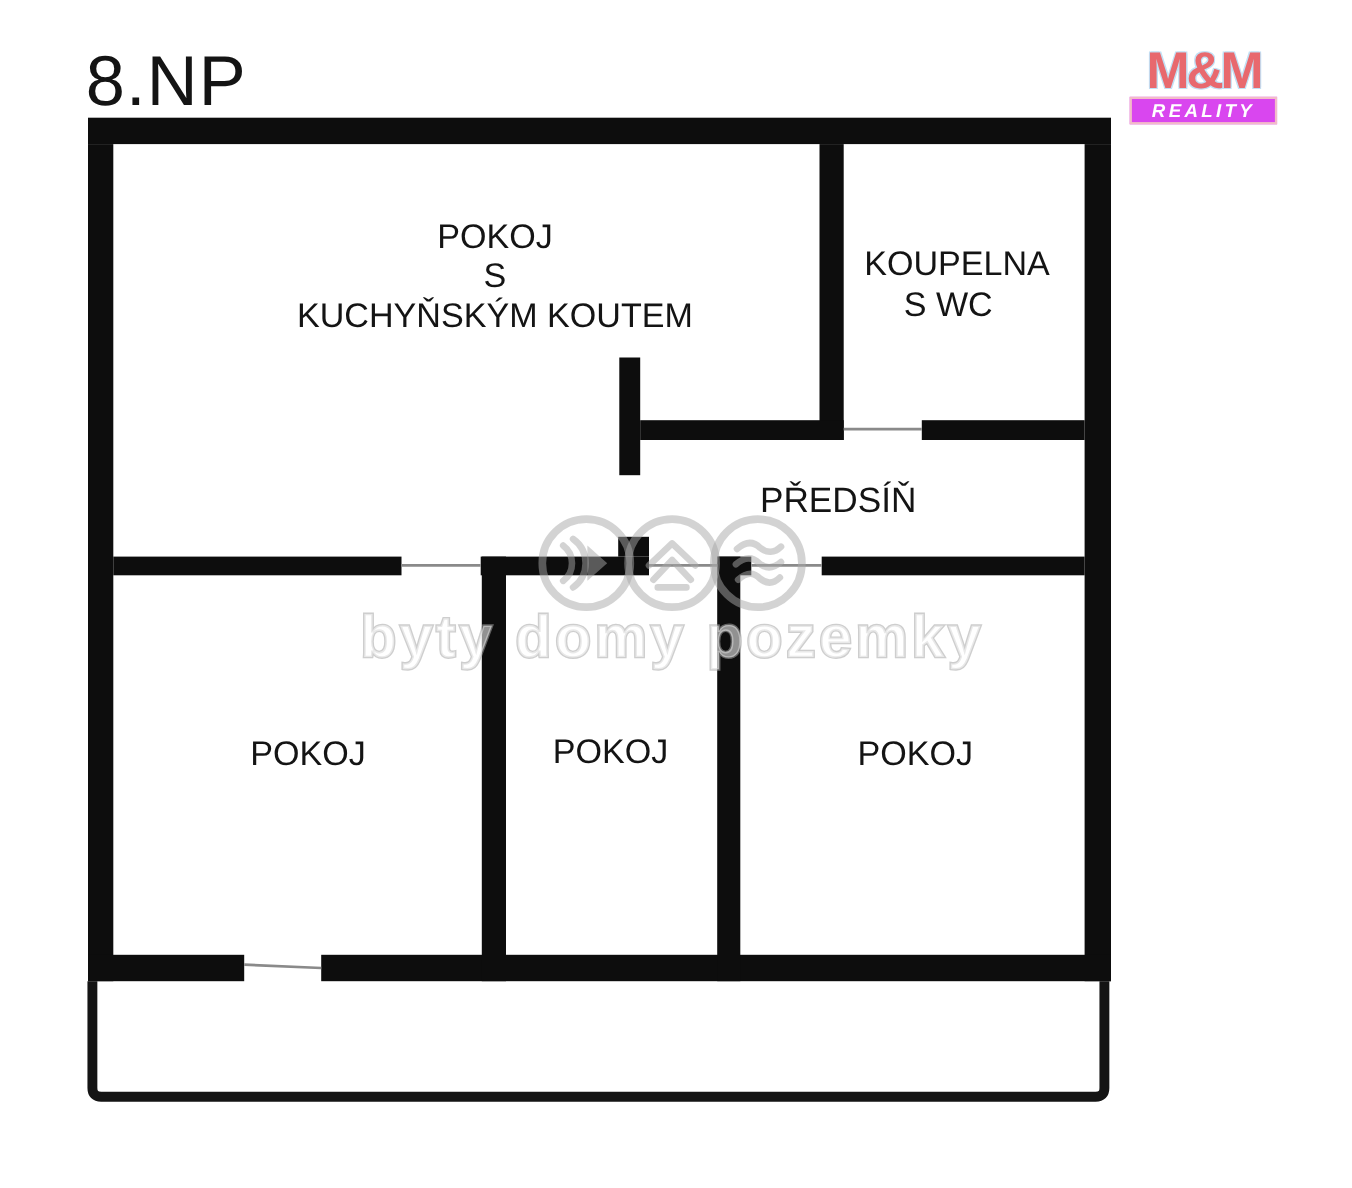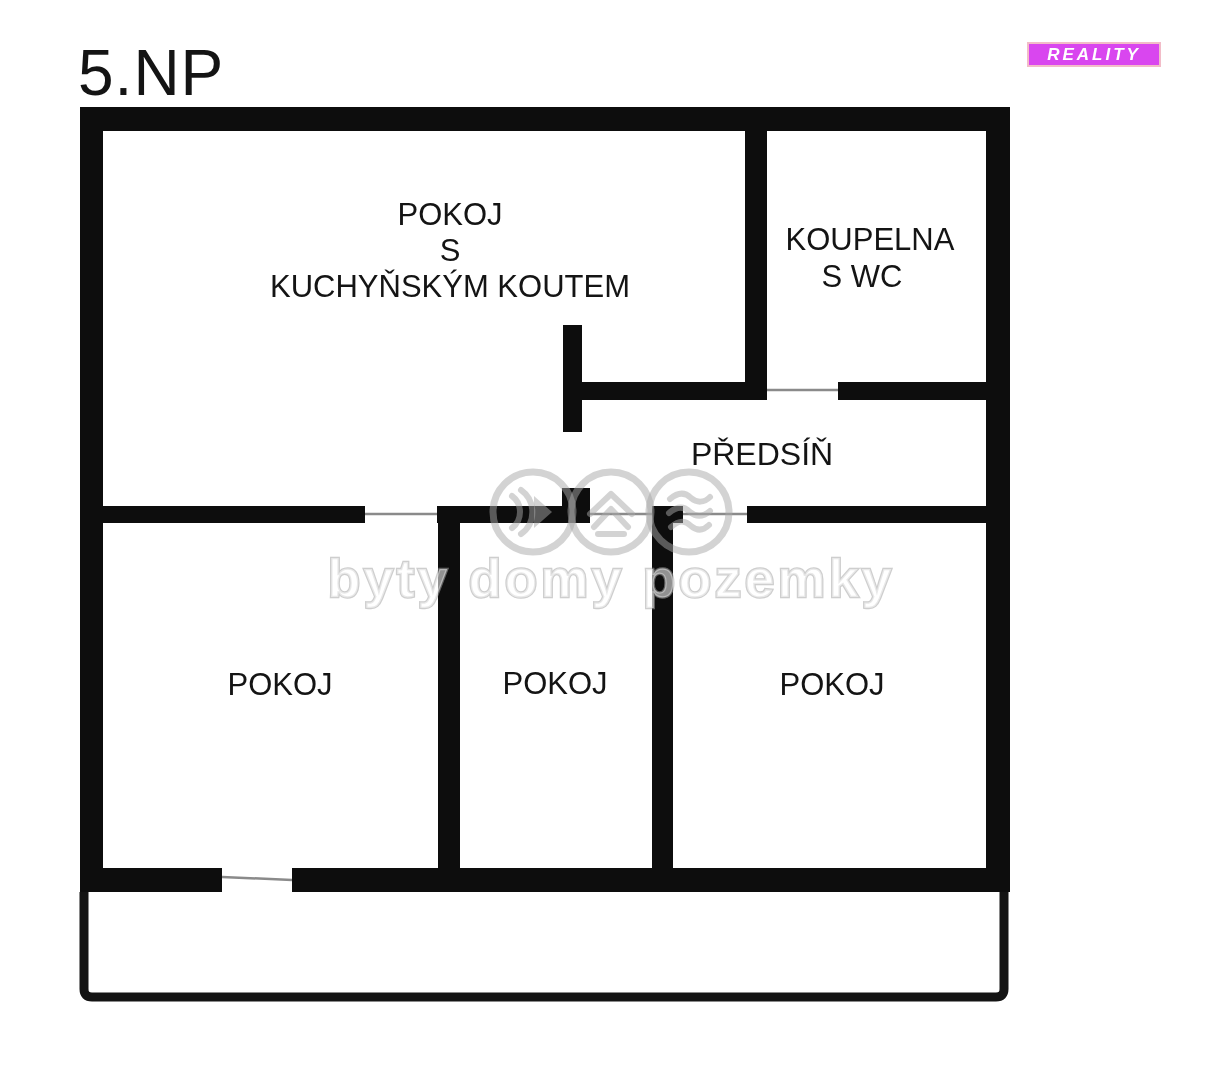--- a/index.html
+++ b/index.html
@@ -28,23 +28,24 @@
     paint-order:stroke;
   }
   .wm-stroke{fill:none;stroke:rgba(168,168,168,0.5);stroke-width:7;stroke-linecap:round;stroke-linejoin:round;}
   .wm-fill{fill:rgba(168,168,168,0.5);stroke:none;}
   .door-line{stroke:#8a8a8a;stroke-width:2.5;}
   .wall{fill:#0d0d0d;}
 </style>
 </head>
 <body>
 
-<div class="page-title">5.NP</div>
+<div class="page-title">8.NP</div>
 
 <div class="logo">
+  <div class="logo-mm">M&amp;M</div>
   <div class="logo-bar">REALITY</div>
 </div>
 
 <svg class="plan-svg" width="1229" height="1080" viewBox="0 0 1229 1080" xmlns="http://www.w3.org/2000/svg">
 
   <g>
     <rect class="wall" x="80" y="107" width="930" height="24"></rect>
     <rect class="wall" x="80" y="131" width="23" height="761"></rect>
     <rect class="wall" x="986" y="131" width="24" height="761"></rect>
     <rect class="wall" x="80" y="868" width="142" height="24"></rect>

